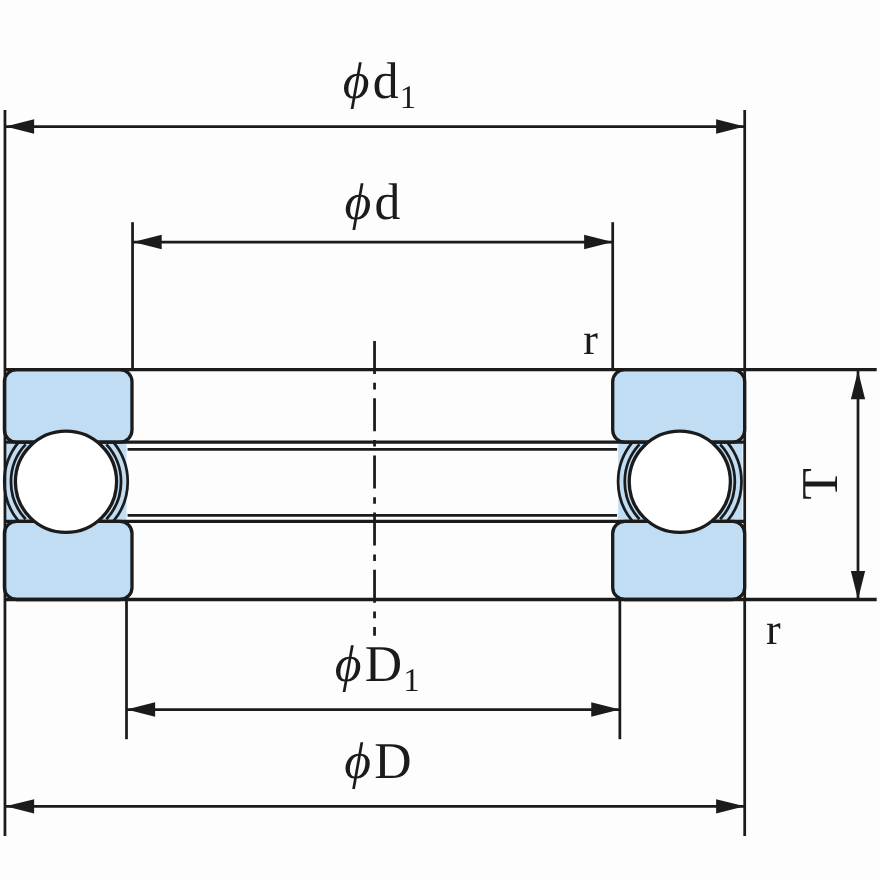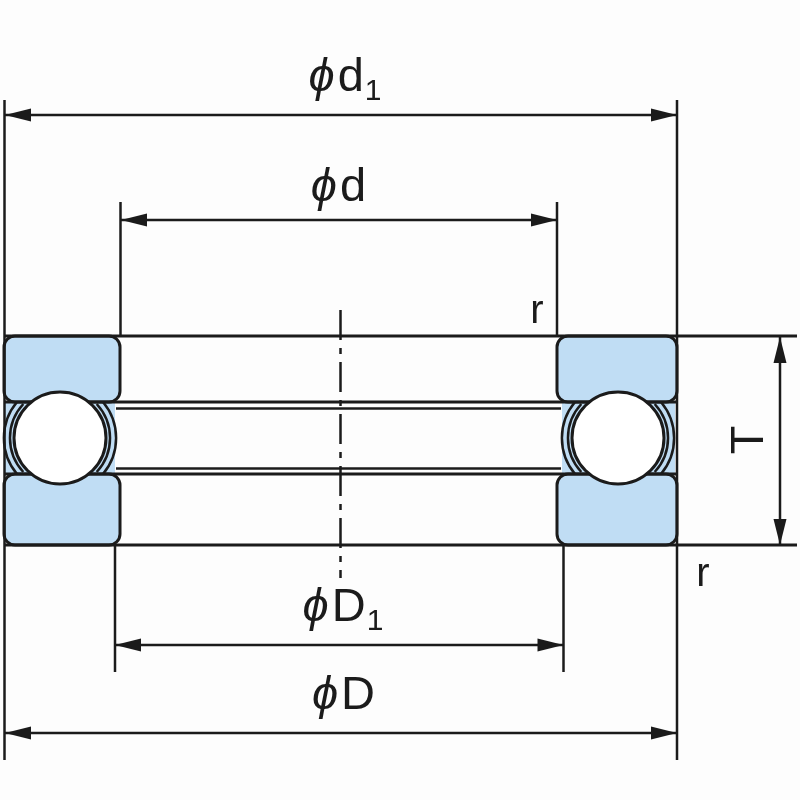--- a/index.html
+++ b/index.html
@@ -6,21 +6,21 @@
     --line:#1b1b1b;
     --washer-fill:#c0ddf4;
     --ball-fill:#ffffff;
     --background:#fdfdfd;
   }
   html,body{margin:0;padding:0;}
   body{background:var(--background);}
   .stage{
     position:relative;width:800px;height:800px;overflow:hidden;
     background:var(--background);
-    font-family:Liberation Sans, sans-serif;
+    font-family:Liberation Serif, serif;
     text-align:center;
   }
   .stage svg{position:absolute;left:0;top:0;}
   
   .ln{stroke:var(--line);stroke-width:3;fill:none;}
   .thin{stroke:var(--line);stroke-width:2.5;fill:none;}
   .washer{fill:var(--washer-fill);stroke:var(--line);stroke-width:3;}
   .gapfill{fill:var(--washer-fill);stroke:none;}
   .ball{fill:var(--ball-fill);stroke:var(--line);stroke-width:3;}
   .arrow{fill:var(--line);stroke:none;}

